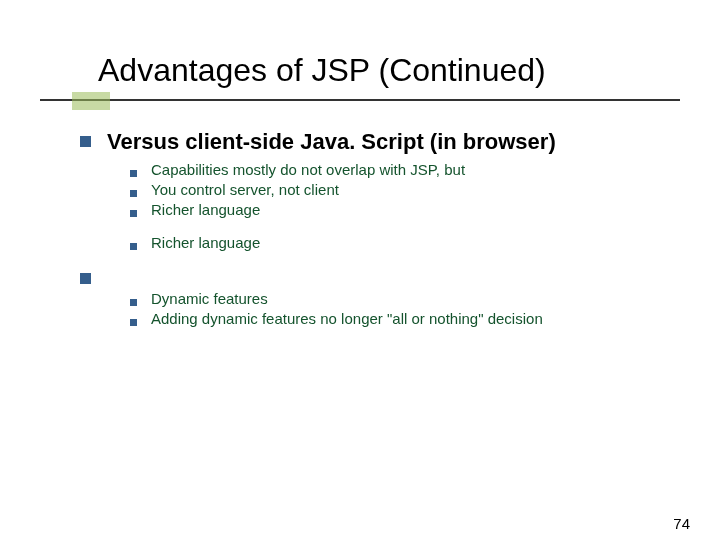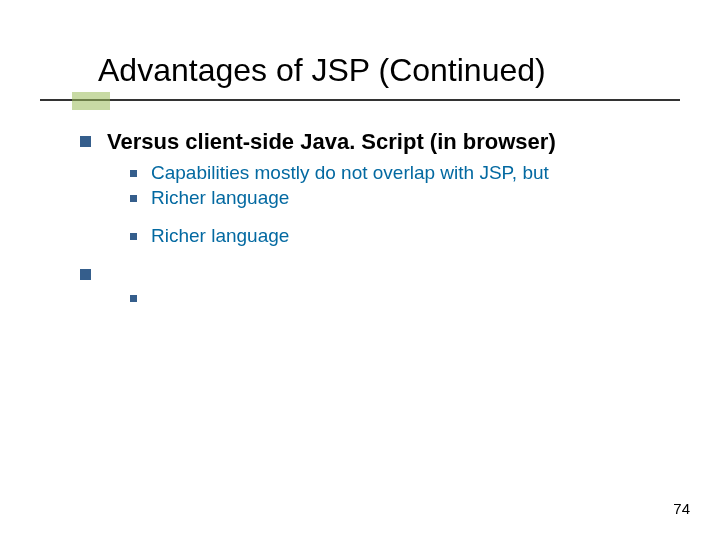--- a/index.html
+++ b/index.html
@@ -82,27 +82,27 @@
   }
   .bullet-l2 {
     width: 7px;
     height: 7px;
     background: #355e8c;
     flex-shrink: 0;
     margin-top: 9px;
     margin-right: 14px;
   }
   .l2-text {
-    font-size: 19px;
-    color: #0369a1;
+    font-size: 15px;
+    color: #14532d;
     line-height: 1.25;
   }
   .page-num {
     position: absolute;
-    bottom: 23px;
+    bottom: 8px;
     right: 30px;
     font-size: 15px;
     color: #000;
   }
 </style>
 </head>
 <body>
 
 <div class="slide">
   <div class="title-wrap">
@@ -119,20 +119,24 @@
           <span class="bullet-l1"></span>
           <span class="l1-text">Versus client-side Java. Script (in browser)</span>
         </div>
         <ul class="l2-list">
           <li class="l2">
             <span class="bullet-l2"></span>
             <span class="l2-text">Capabilities mostly do not overlap with JSP, but</span>
           </li>
           <li class="l2">
             <span class="bullet-l2"></span>
+            <span class="l2-text">You control server, not client</span>
+          </li>
+          <li class="l2">
+            <span class="bullet-l2"></span>
             <span class="l2-text">Richer language</span>
           </li>
         </ul>
       </li>
 
       <li class="l1">
         <ul class="l2-list">
           <li class="l2">
             <span class="bullet-l2"></span>
             <span class="l2-text">Richer language</span>
@@ -140,20 +144,25 @@
         </ul>
       </li>
 
       <li class="l1">
         <div class="l1-row">
           <span class="bullet-l1"></span>
         </div>
         <ul class="l2-list">
           <li class="l2">
             <span class="bullet-l2"></span>
+            <span class="l2-text">Dynamic features</span>
+          </li>
+          <li class="l2">
+            <span class="bullet-l2"></span>
+            <span class="l2-text">Adding dynamic features no longer "all or nothing" decision</span>
           </li>
         </ul>
       </li>
 
     </ul>
   </div>
 
   <div class="page-num">74</div>
 </div>
 

